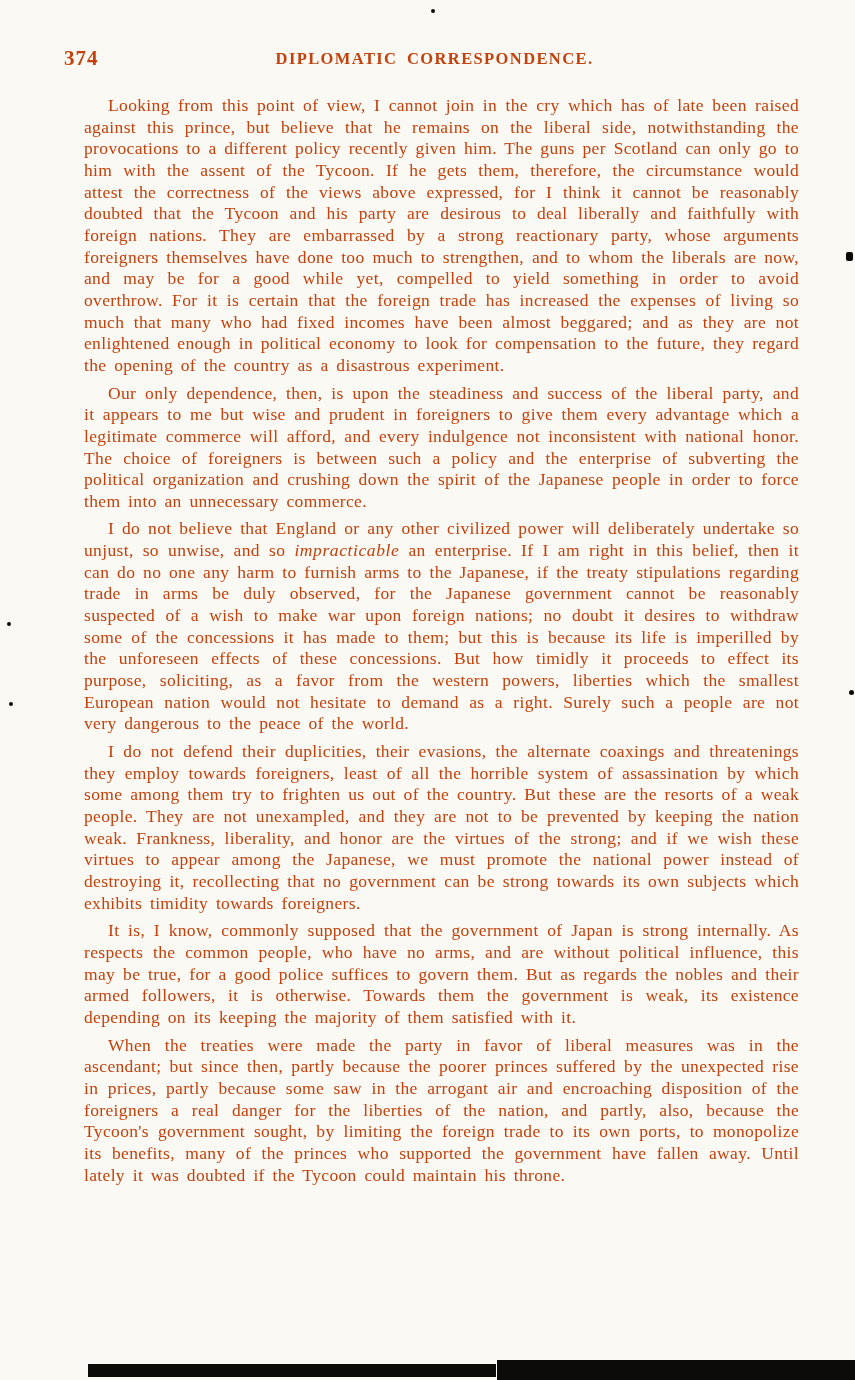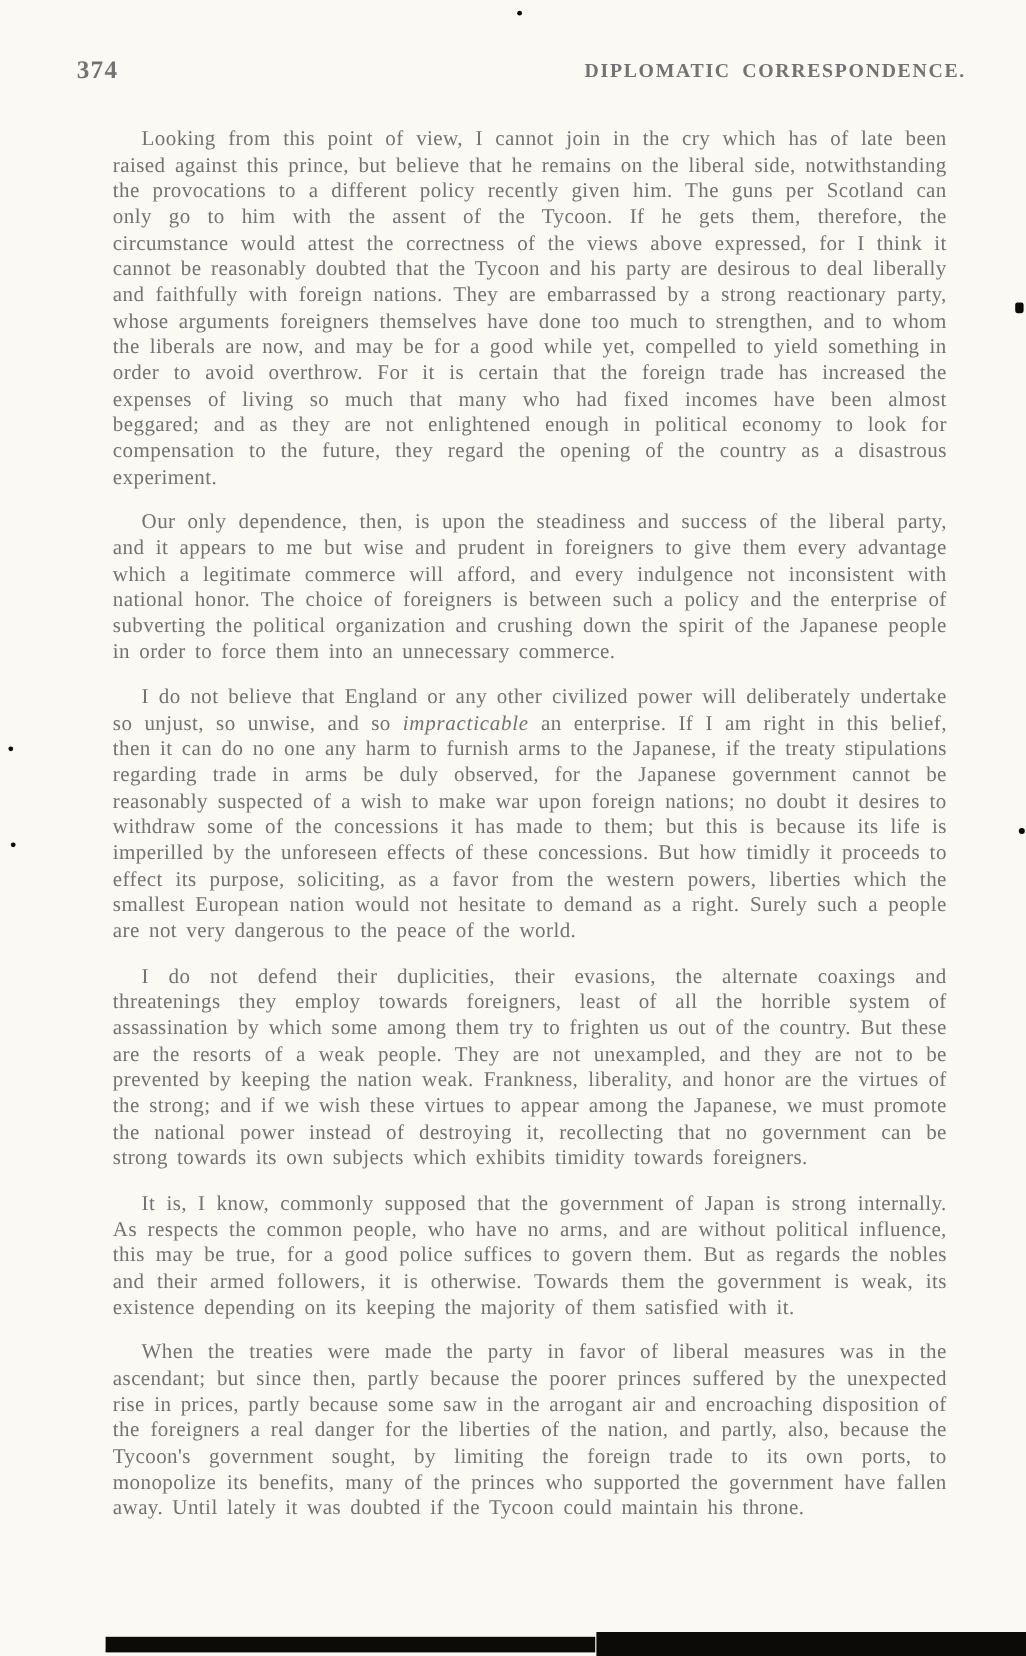--- a/index.html
+++ b/index.html
@@ -2,21 +2,21 @@
 <html><head>
 <meta charset="utf-8">
 <style>
   * { margin: 0; padding: 0; box-sizing: border-box; }
   html, body { background: #d8d5cd; }
   .page {
     position: relative;
     width: 855px;
     height: 1380px;
     background: #fbf9f3;
-    color: #737373;
+    color: #c2410c;
     font-family: "Liberation Serif", "DejaVu Serif", serif;
     overflow: hidden;
     margin: 0 auto;
   }
   .header {
     position: absolute;
     top: 46px;
     left: 64px;
     right: 50px;
     height: 26px;
@@ -24,39 +24,39 @@
   .page-num {
     position: absolute;
     left: 0;
     top: 0;
     font-weight: bold;
     font-size: 21px;
     letter-spacing: 1px;
   }
   .running-title {
     display: block;
-    text-align: right;
+    text-align: center;
     font-weight: bold;
     font-size: 16.5px;
     letter-spacing: 1.4px;
     padding-top: 3px;
     word-spacing: 4px;
   }
   .body-text {
     position: absolute;
     top: 89px;
     left: 78px;
     width: 727px;
     font-size: 17.5px;
     line-height: 21.65px;
     text-align: justify;
     word-spacing: 3px;
     letter-spacing: 0.35px;
   }
-  .para { text-indent: 24px; margin: 16px; }
+  .para { text-indent: 24px; margin: 6px; }
   .para i { letter-spacing: 0.6px; font-style: italic; }
   .scan-artifact { position: absolute; background: #0d0b08; }
   .bar-left  { left: 88px;  width: 408px; height: 13px; bottom: 3px; }
   .bar-right { left: 497px; right: 0;     height: 20px; bottom: 0; }
   .speck { border-radius: 50%; }
   .speck-top    { left: 431px; top: 9px;    width: 4px; height: 4px; }
   .speck-right1 { left: 846px; top: 252px;  width: 7px; height: 9px; border-radius: 2px; }
   .speck-right2 { left: 849px; top: 690px;  width: 5px; height: 5px; }
   .speck-left1  { left: 7px;   top: 622px;  width: 4px; height: 4px; }
   .speck-left2  { left: 9px;   top: 702px;  width: 4px; height: 4px; }

